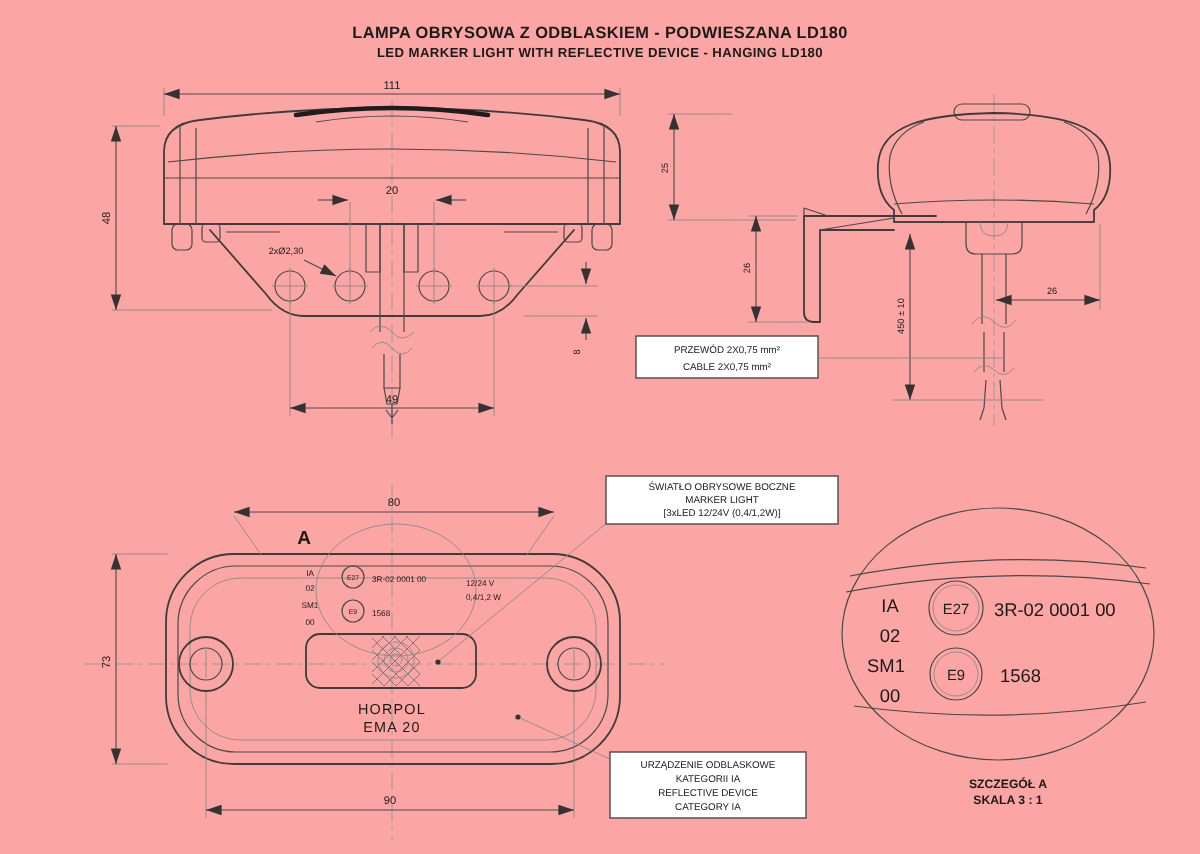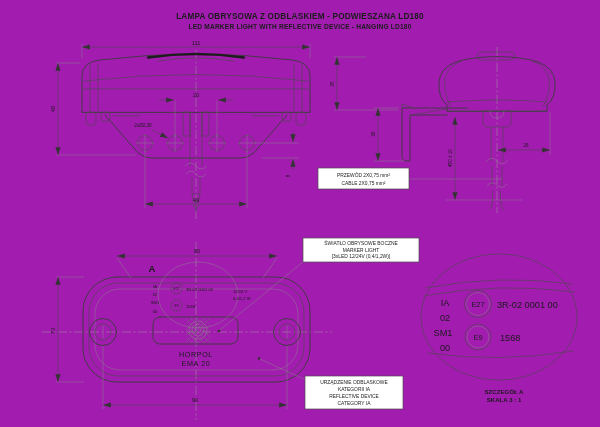--- a/index.html
+++ b/index.html
@@ -1,16 +1,16 @@
 <!DOCTYPE html>
 <html><head>
 <meta charset="utf-8">
 <style>
   html,body{margin:0;padding:0;background:#ffffff;}
-  .page{width:600px;height:427px;background:#a21caf;position:relative;overflow:hidden;}
+  .page{width:600px;height:427px;background:#fca5a5;position:relative;overflow:hidden;}
   svg{display:block;}
   svg text{font-family:"Liberation Sans",sans-serif;fill:#1b1b1b;}
   .t1{font-size:8.2px;font-weight:bold;letter-spacing:0.2px;}
   .t2{font-size:6.6px;font-weight:bold;letter-spacing:0.2px;}
   .s  {stroke:#3c3c3c;stroke-width:0.9;fill:none;stroke-linejoin:round;stroke-linecap:round;}
   .s2 {stroke:#4a4a4a;stroke-width:0.6;fill:none;stroke-linejoin:round;}
   .thin{stroke:#8a8a8a;stroke-width:0.45;fill:none;}
   .dimln{stroke:#4a4a4a;stroke-width:0.55;fill:none;}
   .cl {stroke:#9a9a9a;stroke-width:0.5;stroke-dasharray:9 2.5 2 2.5;fill:none;}
   .lens{stroke:#1d1d1d;stroke-width:2.3;fill:none;stroke-linecap:round;}

